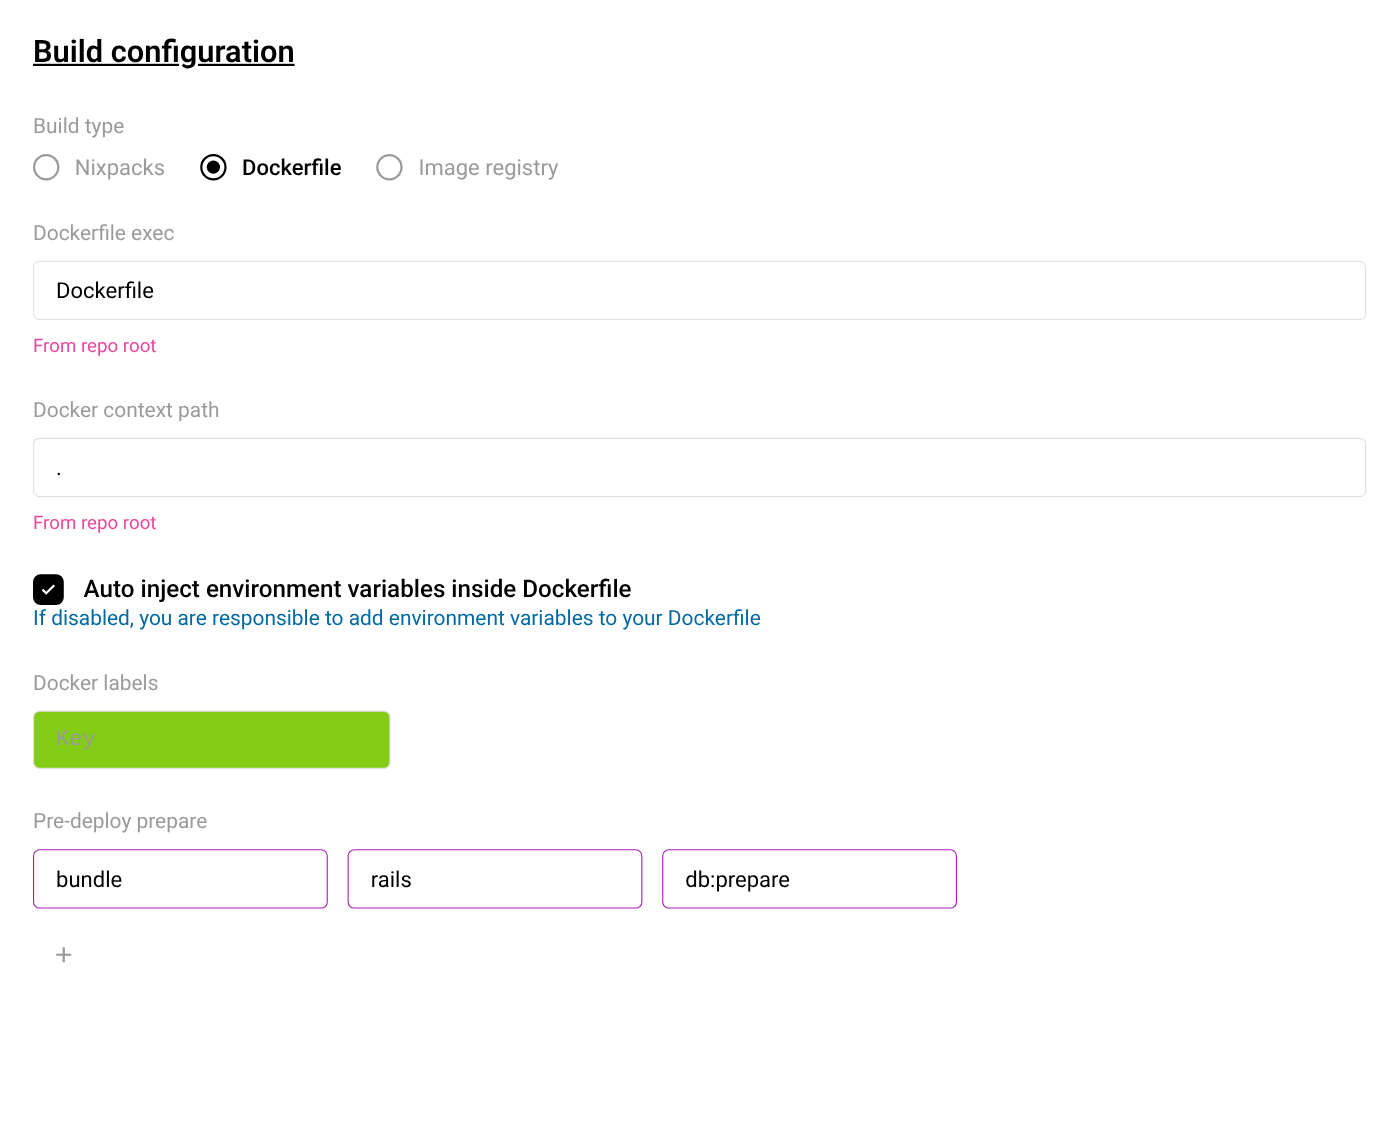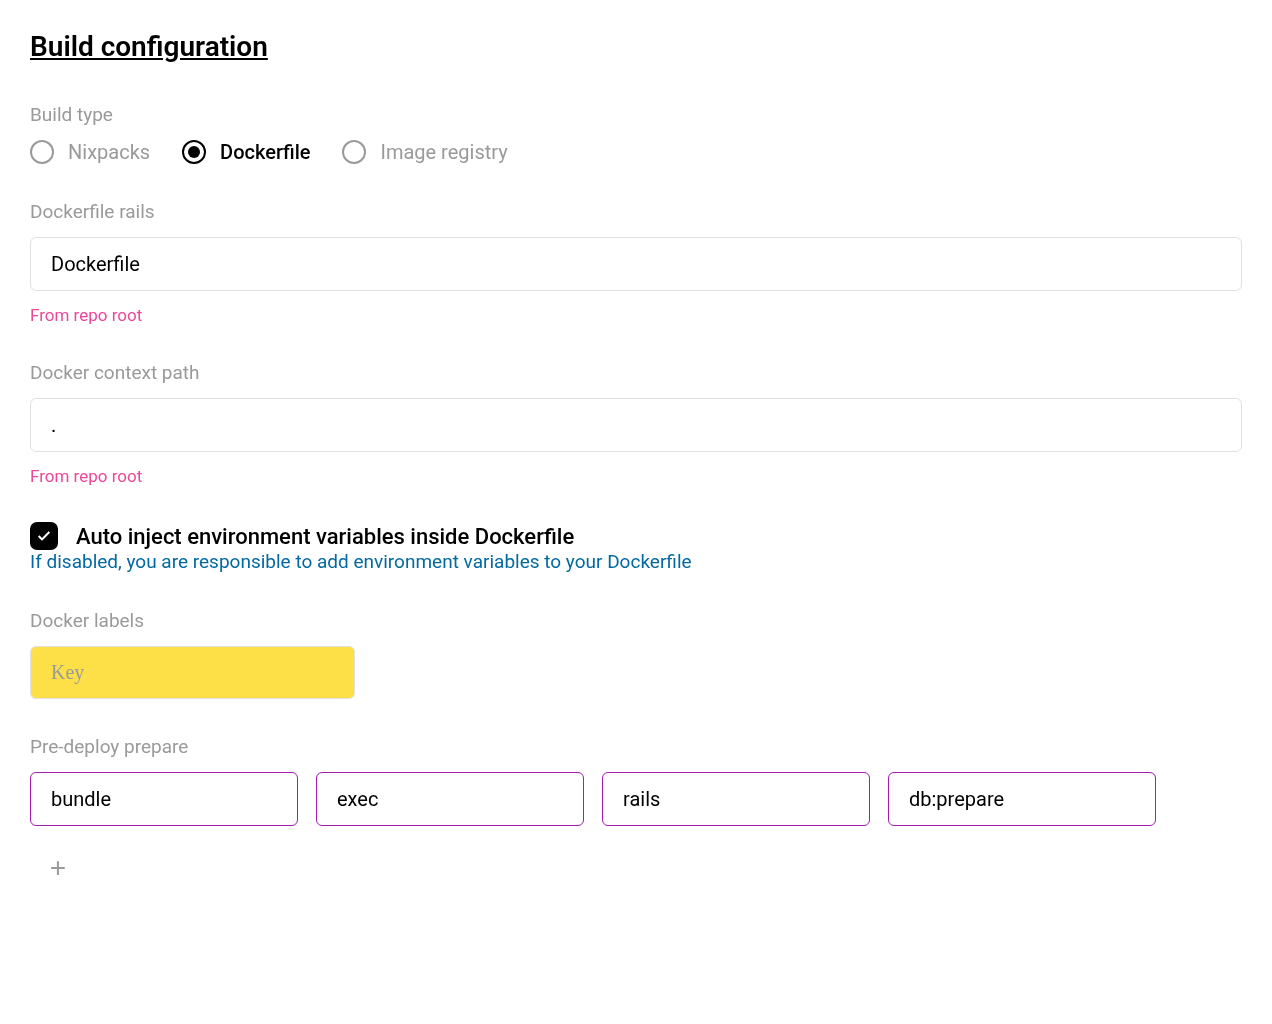--- a/index.html
+++ b/index.html
@@ -124,22 +124,22 @@
       display: flex;
       gap: 16px;
       margin-bottom: 36px;
     }
     .kv-input {
       width: 325px;
       padding: 14px 20px;
       font-size: 20px;
       border: 1px solid #e0e0e0;
       border-radius: 6px;
-      background: #fde047;
-      font-family: Liberation Serif, serif;
+      background: #84cc16;
+      font-family: Liberation Mono, monospace;
     }
     .kv-input::placeholder {
       color: #9a9a9a;
     }
     .cmd-row {
       display: flex;
       gap: 18px;
       margin-bottom: 28px;
       flex-wrap: wrap;
     }
@@ -184,21 +184,21 @@
     <div class="radio-circle selected"></div>
     <span class="radio-label selected">Dockerfile</span>
   </div>
   <div class="radio-item">
     <div class="radio-circle"></div>
     <span class="radio-label">Image registry</span>
   </div>
 </div>
 
 <div class="field-group">
-  <span class="label">Dockerfile rails</span>
+  <span class="label">Dockerfile exec</span>
   <input type="text" class="text-input" value="Dockerfile" style="">
   <div class="helper-text">From repo root</div>
 </div>
 
 <div class="field-group">
   <span class="label">Docker context path</span>
   <input type="text" class="text-input" value="." style="">
   <div class="helper-text">From repo root</div>
 </div>
 
@@ -213,20 +213,19 @@
 <div class="checkbox-helper">If disabled, you are responsible to add environment variables to your Dockerfile</div>
 
 <span class="label">Docker labels</span>
 <div class="kv-row">
   <input type="text" class="kv-input" placeholder="Key" style="">
 </div>
 
 <span class="label">Pre-deploy prepare</span>
 <div class="cmd-row">
   <input type="text" class="cmd-input" value="bundle" style="">
-  <input type="text" class="cmd-input" value="exec" style="">
   <input type="text" class="cmd-input" value="rails" style="">
   <input type="text" class="cmd-input" value="db:prepare" style="">
 </div>
 
 <button class="add-button">
   <span>+</span>
 </button>
 
 </body></html>

